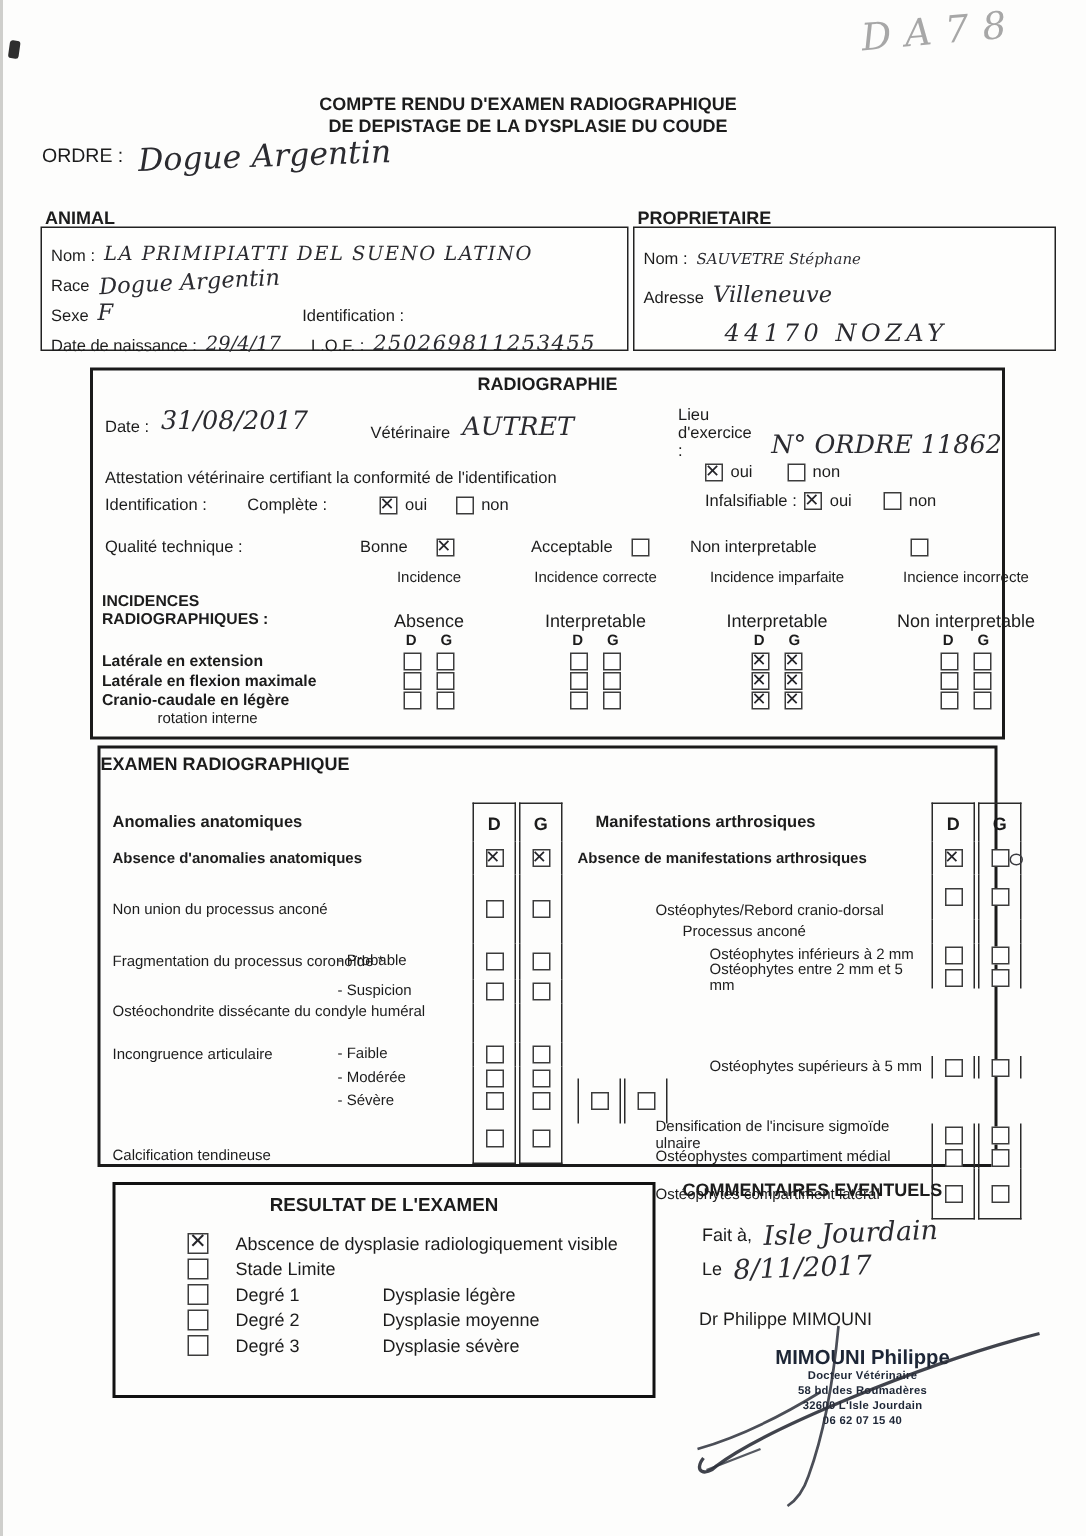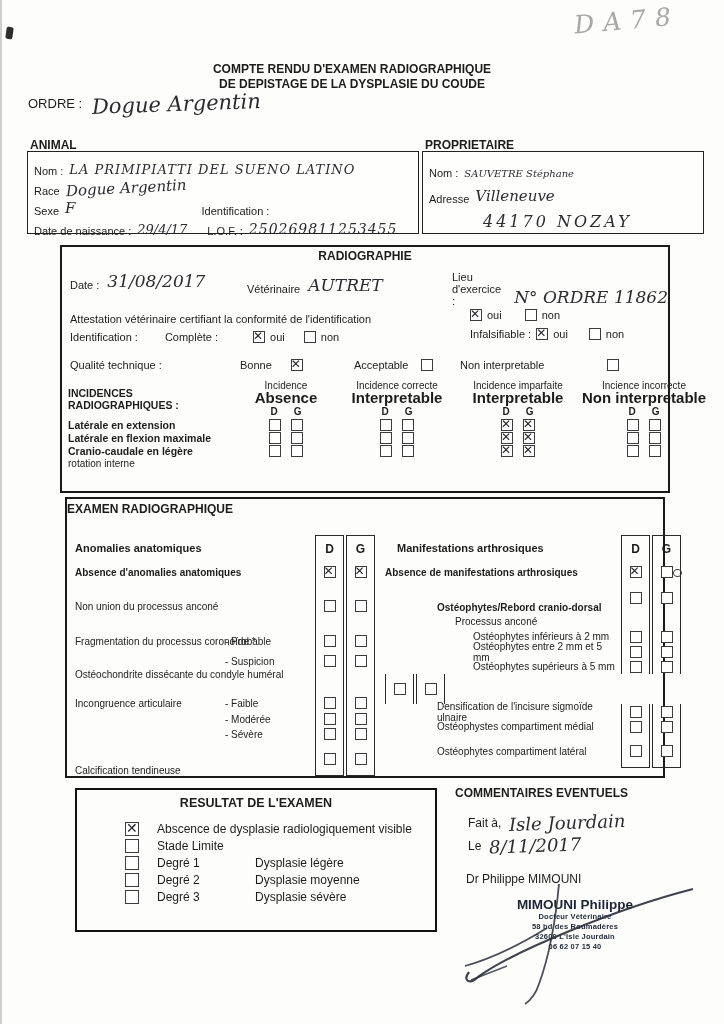--- a/index.html
+++ b/index.html
@@ -42,25 +42,25 @@
   .abs{position:absolute;}
   .pairline{display:flex;align-items:center;gap:5px;}
   .grp{display:flex;align-items:flex-end;gap:8px;}
   .grp .hw{font-size:17px;}
 
   
   .inc{position:absolute;left:6px;top:133px;display:grid;
        grid-template-columns:168px 100px 122px 120px 132px;row-gap:1px;font-size:10px;align-items:center;}
   .inc .inclbl{font-size:10.5px;font-weight:bold;align-self:center;}
   .g-h{text-align:center;line-height:12px;}
-  .g-h .l2{font-weight:bold;font-size:15px;}
+  .g-h .l2{font-weight:normal;font-size:12px;margin-top:16px;}
   .dg-letters{display:flex;justify-content:center;gap:16px;font-weight:bold;margin-top:2px;}
   .pair{display:flex;justify-content:center;gap:10px;}
   .rowlbl{font-size:10.5px;font-weight:bold;}
-  .inc-foot{font-size:10px;}
+  .inc-foot{font-size:10px;margin-left:37px;}
 
   
   .exam-box{position:absolute;left:65px;top:497px;width:596px;height:277px;border:2px solid #1a1a1a;}
   .ex-title{position:absolute;left:0;right:0;top:3px;font-weight:bold;font-size:12px;}
   .exhalf{position:absolute;top:36px;font-size:10px;}
   .exhalf.lft{left:8px;width:300px;}
   .exhalf.rgt{left:318px;width:296px;}
   .exrow{display:flex;align-items:center;}
   .exlbl{flex:1;position:relative;padding-right:4px;}
   .exlbl .sub{position:absolute;left:150px;top:50%;transform:translateY(-50%);white-space:nowrap;}
@@ -423,21 +423,21 @@
         <div class="dgcols">
             <div class="dgc">
               <span class="cb checked"></span>
             </div>
             <div class="dgc">
               <span class="cb loop"></span>
             </div>
           </div>
       </div>
       <div class="exrow" style="height:30px;">
-        <div class="exlbl ind1" style="align-self:flex-end;font-weight:bold;">Ostéophytes/Rebord cranio-dorsal</div>
+        <div class="exlbl ind1" style="align-self:flex-end;">Ostéophytes/Rebord cranio-dorsal</div>
         <div class="dgcols">
             <div class="dgc">
               <span class="cb"></span>
             </div>
             <div class="dgc">
               <span class="cb"></span>
             </div>
           </div>
       </div>
       <div class="exrow" style="height:16px;">
@@ -462,21 +462,21 @@
         <div class="exlbl ind3">Ostéophytes entre 2 mm et 5 mm</div>
         <div class="dgcols">
             <div class="dgc">
               <span class="cb"></span>
             </div>
             <div class="dgc">
               <span class="cb"></span>
             </div>
           </div>
       </div>
-      <div class="exrow" style="height:15px;">
+      <div class="exrow" style="height:15px;margin-top:45px;">
         <div class="exlbl ind3">Ostéophytes supérieurs à 5 mm</div>
         <div class="dgcols">
             <div class="dgc">
               <span class="cb"></span>
             </div>
             <div class="dgc">
               <span class="cb"></span>
             </div>
           </div>
       </div>

